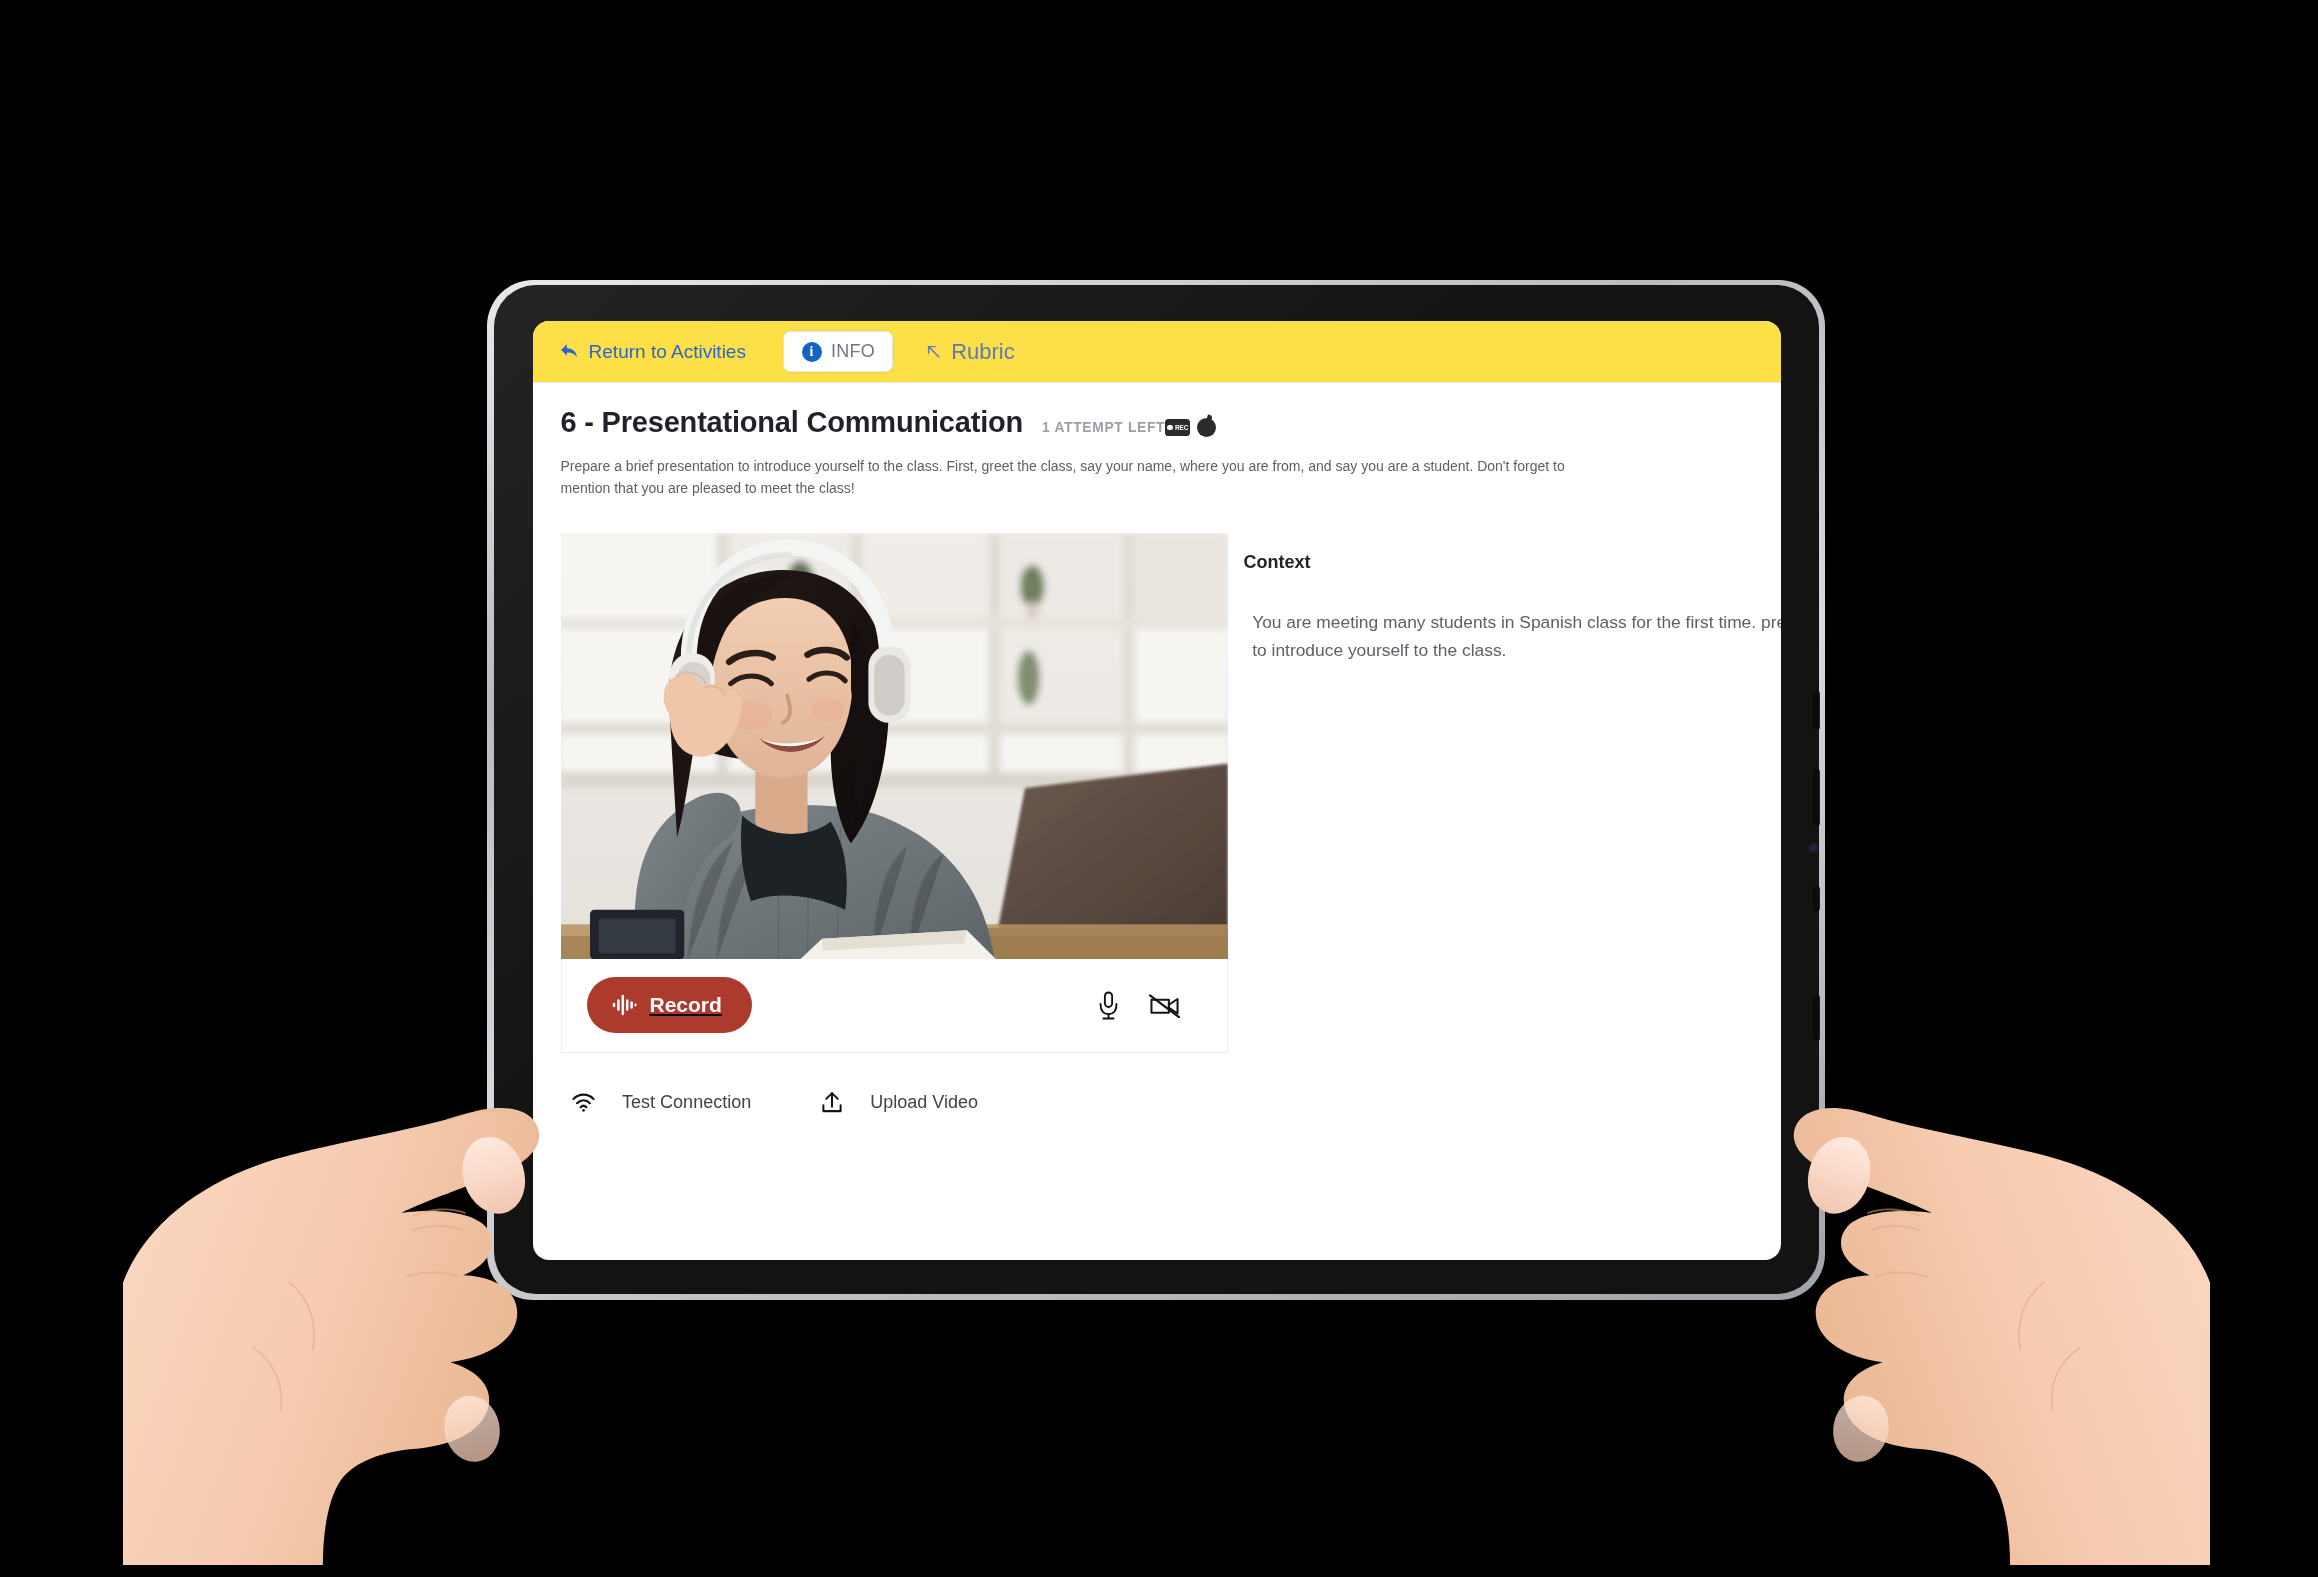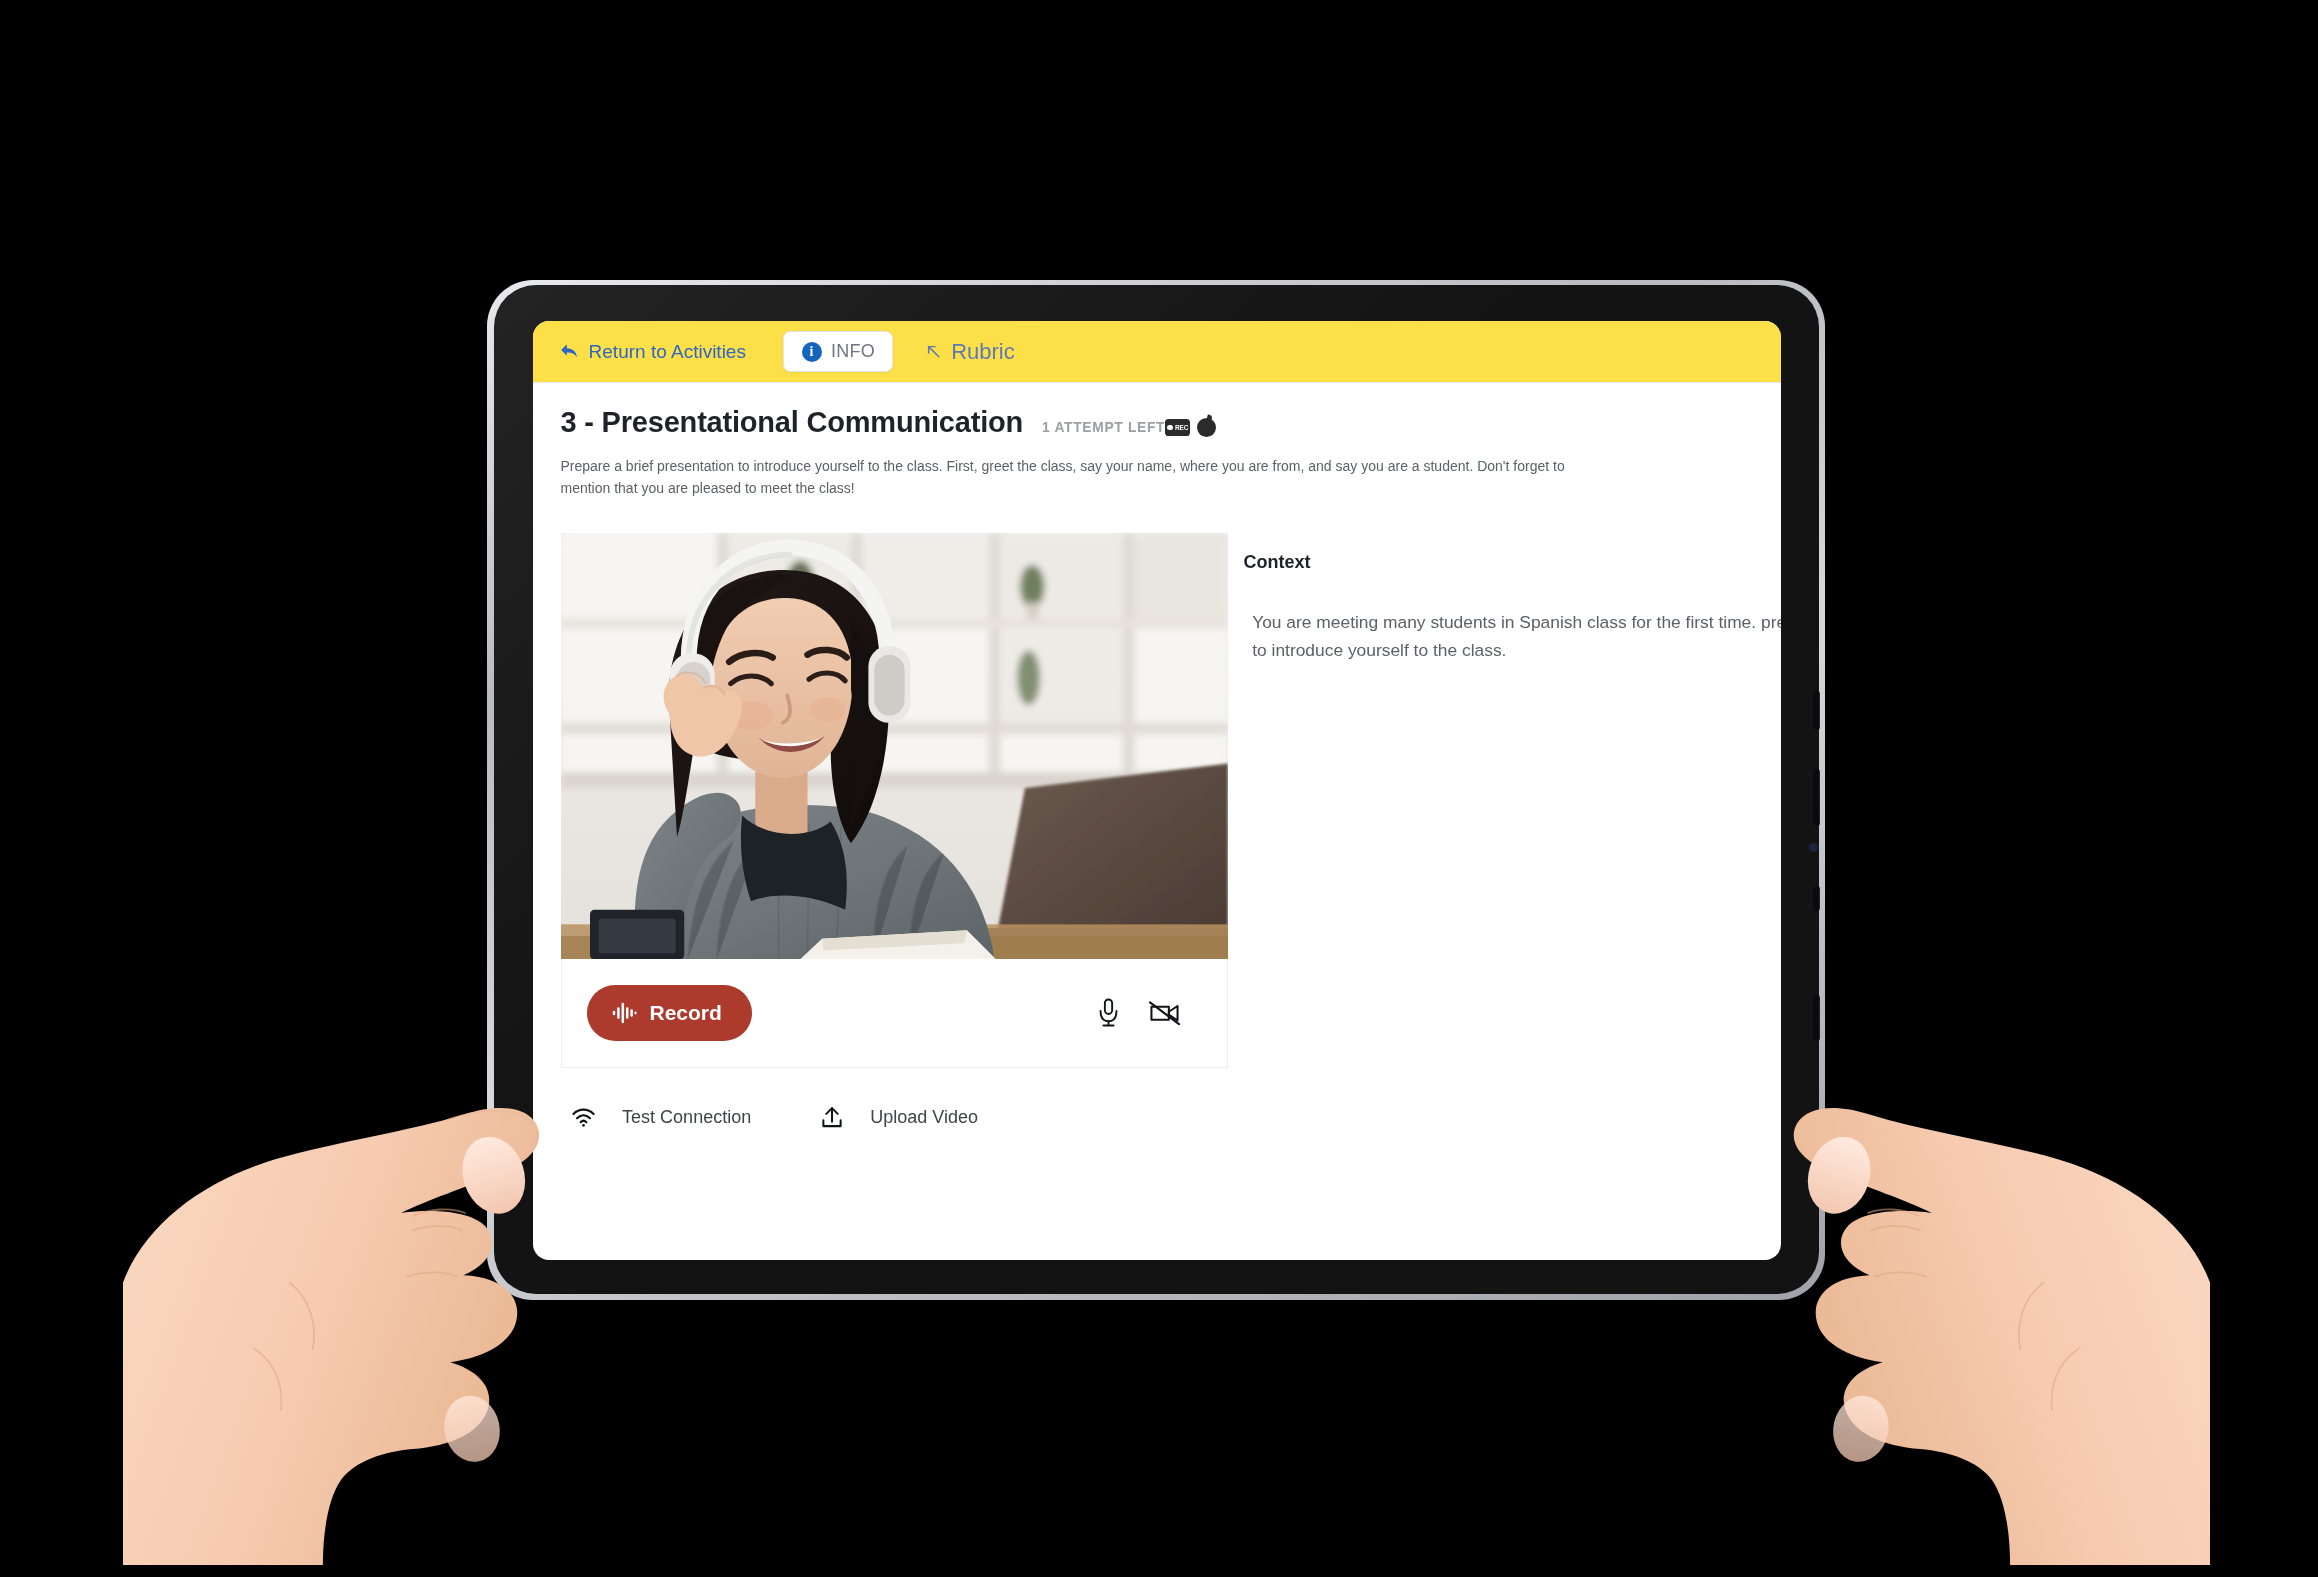--- a/index.html
+++ b/index.html
@@ -189,28 +189,29 @@
     position: relative;
     width: 667px;
     height: 426px;
     overflow: hidden;
     background: #cfc9c0;
   }
   #video-preview svg { display: block; width: 100%; height: 100%; }
 
   #recorder-bar {
     width: 667px;
-    height: 109px;
+    height: 94px;
     box-sizing: border-box;
     background: #ffffff;
     border: 1.4px solid #eceef0;
     border-top: none;
     display: flex;
     align-items: center;
     padding: 0 32px 0 25px;
+    text-decoration: underline;
   }
   #record-button {
     display: flex; align-items: center; gap: 13px;
     background: #ac3a2d;
     color: #ffffff;
     border: none;
     border-radius: 35px;
     padding: 16px 30px 16px 25px;
     font-size: 21px;
     font-weight: bold;
@@ -294,21 +295,21 @@
         <svg id="rubric-arrow-icon" viewBox="0 0 24 24">
           <path d="M5 5 L5 14 M5 5 L14 5 M5 5 L19 19" stroke="#5f79b5" stroke-width="2" fill="none" stroke-linecap="round"></path>
         </svg>
         <span id="tab-rubric-label">Rubric</span>
       </div>
     </div>
 
     <div id="screen-body">
 
       <div id="title-row">
-        <div id="page-title">3 - Presentational Communication</div>
+        <div id="page-title">6 - Presentational Communication</div>
         <div id="attempt-badge">
           <span id="attempt-label">1 ATTEMPT LEFT</span>
           <span id="rec-chip-icon">
             <span class="dot"></span>
               <span class="rec-txt">REC</span>
           </span>
           <span id="apple-dot-icon"></span>
         </div>
       </div>
 

